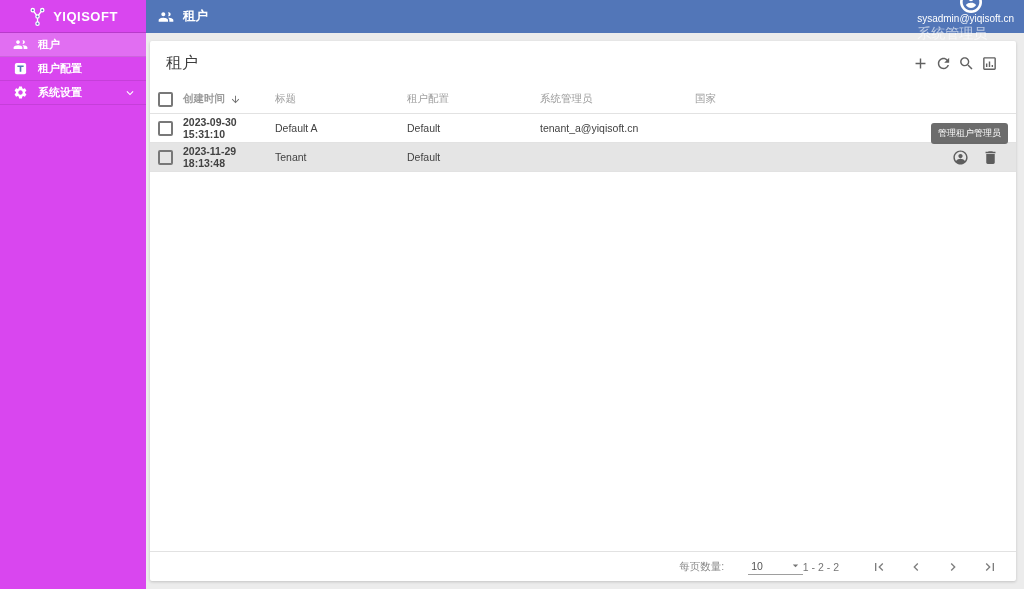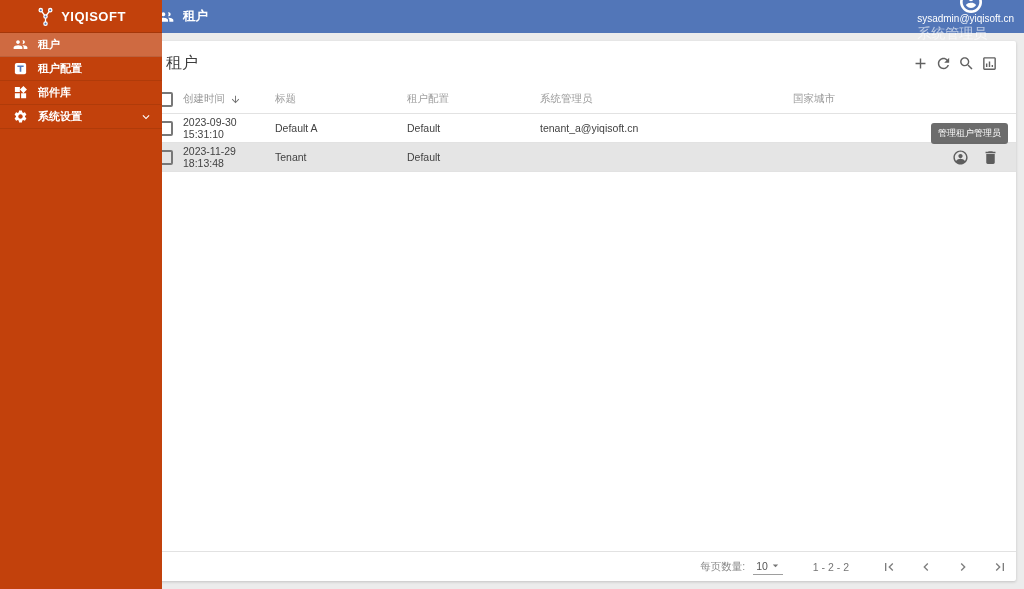--- a/index.html
+++ b/index.html
@@ -1,20 +1,20 @@
 <!DOCTYPE html>
 <html><head>
 <meta charset="utf-8">
 <style>
   * { margin:0; padding:0; box-sizing:border-box; }
   html,body { width:1024px; height:589px; overflow:hidden; }
   body { font-family:"Liberation Sans","DejaVu Sans",sans-serif; background:#ececec; position:relative; }
 
   
-  .sidebar { position:absolute; left:0; top:0; width:162px; height:589px; background:#c2410c; z-index:3; }
+  .sidebar { position:absolute; left:0; top:0; width:146px; height:589px; background:#d946ef; z-index:3; }
   .logo { height:33px; display:flex; align-items:center; justify-content:center; gap:6px;
           border-bottom:1px solid rgba(0,0,0,0.15); color:#fff; }
   .logo-text { font-size:13px; font-weight:bold; letter-spacing:0.5px; color:#fff; }
   .nav-item { height:24px; display:flex; align-items:center; padding-left:13px; gap:10px;
               color:#fff; border-bottom:1px solid rgba(0,0,0,0.09); cursor:pointer; }
   .nav-item.active { background:rgba(255,255,255,0.22); }
   .nav-label { font-size:11px; font-weight:bold; }
   .nav-icon { width:15px; height:15px; display:flex; align-items:center; }
   .nav-icon svg { width:15px; height:15px; fill:#fff; }
   .nav-chevron { margin-left:auto; margin-right:9px; display:flex; }
@@ -50,45 +50,45 @@
   .toolbar .icon-btn svg { width:17px; height:17px; fill:#616161; }
 
   
   .trow { display:flex; align-items:center; height:29px; padding:0 8px;
           border-bottom:1px solid #e2e2e2; flex:0 0 auto; }
   .thead { color:#9b9b9b; font-size:10.5px; }
   .thead .cell { display:flex; align-items:center; }
   .sort-icon { margin-left:5px; display:flex; }
   .sort-icon svg { width:11px; height:11px; fill:#6f6f6f; }
   .c-cb { width:25px; flex:0 0 auto; display:flex; align-items:center; }
-  .c-created { width:92px; flex:0 0 auto; }
+  .c-created { width:92px; flex:0 0 auto;font-weight:bold; }
   .c-title { width:132px; flex:0 0 auto; }
   .c-config { width:133px; flex:0 0 auto; }
   .c-email { width:155px; flex:0 0 auto; }
-  .c-country { width:119px; flex:0 0 auto;justify-content:flex-end; }
+  .c-country { width:150px; flex:0 0 auto; }
   .c-city { flex:1 1 auto; }
   .cbx { width:15px; height:15px; border:2px solid #787878; border-radius:2px; background:transparent; cursor:pointer; }
   .data-row { font-size:10.5px; color:#424242; }
   .data-row.selected { background:#e5e5e5; }
   .row-actions { display:flex; align-items:center; gap:13px; margin-left:auto; padding-right:9px; }
   .row-actions .icon-btn svg { width:17px; height:17px; fill:#5d5d5d; }
 
   .tooltip { position:absolute; top:82px; right:8px; background:rgba(97,97,97,0.93); color:#fff;
              font-size:9px; padding:4px 7px; border-radius:3px; white-space:nowrap; z-index:5; }
 
   .spacer { flex:1 1 auto; }
 
   
   .tfoot { height:30px; flex:0 0 auto; border-top:1px solid #e2e2e2; display:flex; align-items:center;
-           justify-content:flex-end; padding:0 8px; color:#757575; font-size:10.5px; }
+           justify-content:flex-end; padding:0 18px; color:#757575; font-size:10.5px; }
   .per-page-label { color:#8a8a8a; }
-  .per-page-select { display:inline-flex; align-items:center; gap:1px; margin-left:8px;
+  .per-page-select { display:inline-flex; align-items:center; gap:26px; margin-left:24px;
                      border-bottom:1px solid #9e9e9e; padding:1px 1px 2px 3px; cursor:pointer; color:#555; }
   .per-page-select svg { width:13px; height:13px; fill:#757575; }
-  .range-text { margin-left:30px; color:#757575; }
+  .range-text { color:#757575; }
   .pager { display:flex; align-items:center; gap:21px; margin-left:32px; }
   .pager .icon-btn svg { width:16px; height:16px; fill:#7d7d7d; }
 </style>
 </head>
 <body>
 
 <aside class="sidebar">
   <div class="logo">
     <svg width="19" height="19" viewBox="0 0 24 24">
       <g stroke="#fff" stroke-width="1.6" fill="none">
@@ -117,28 +117,20 @@
         <svg viewBox="0 0 24 24">
             <rect x="3" y="3" width="18" height="18" rx="3" fill="#fff"></rect>
             <path d="M7 7h10v2.6h-3.7V17h-2.6V9.6H7z" fill="#5276b8"></path>
           </svg>
       </span>
       <span class="nav-label">租户配置</span>
     </div>
     <div class="nav-item">
       <span class="nav-icon">
         <svg viewBox="0 0 24 24">
-            <path d="M13 13v8h8v-8h-8zM3 21h8v-8H3v8zM3 3v8h8V3H3zm13.66-1.31L11 7.34 16.66 13l5.66-5.66-5.66-5.65z"></path>
-          </svg>
-      </span>
-      <span class="nav-label">部件库</span>
-    </div>
-    <div class="nav-item">
-      <span class="nav-icon">
-        <svg viewBox="0 0 24 24">
             <path d="M19.14 12.94c.04-.3.06-.61.06-.94 0-.32-.02-.64-.07-.94l2.03-1.58c.18-.14.23-.41.12-.61l-1.92-3.32c-.12-.22-.37-.29-.59-.22l-2.39.96c-.5-.38-1.03-.7-1.62-.94l-.36-2.54c-.04-.24-.24-.41-.48-.41h-3.84c-.24 0-.43.17-.47.41l-.36 2.54c-.59.24-1.13.57-1.62.94l-2.39-.96c-.22-.08-.47 0-.59.22L2.74 8.87c-.12.21-.08.47.12.61l2.03 1.58c-.05.3-.09.63-.09.94s.02.64.07.94l-2.03 1.58c-.18.14-.23.41-.12.61l1.92 3.32c.12.22.37.29.59.22l2.39-.96c.5.38 1.03.7 1.62.94l.36 2.54c.05.24.24.41.48.41h3.84c.24 0 .44-.17.47-.41l.36-2.54c.59-.24 1.13-.56 1.62-.94l2.39.96c.22.08.47 0 .59-.22l1.92-3.32c.12-.22.07-.47-.12-.61l-2.01-1.58zM12 15.6c-1.98 0-3.6-1.62-3.6-3.6s1.62-3.6 3.6-3.6 3.6 1.62 3.6 3.6-1.62 3.6-3.6 3.6z"></path>
           </svg>
       </span>
       <span class="nav-label">系统设置</span>
       <span class="nav-chevron">
         <svg viewBox="0 0 24 24">
             <path d="M7.41 8.59L12 13.17l4.59-4.58L18 10l-6 6-6-6z"></path>
           </svg>
       </span>
     </div>
@@ -221,23 +213,20 @@
       </div>
       <div class="cell c-config">
         <span>租户配置</span>
       </div>
       <div class="cell c-email">
         <span>系统管理员</span>
       </div>
       <div class="cell c-country">
         <span>国家</span>
       </div>
-      <div class="cell c-city">
-        <span>城市</span>
-      </div>
     </div>
 
     <div class="trow data-row">
       <div class="c-cb">
           <span class="cbx"></span>
         </div>
       <div class="c-created">2023-09-30 15:31:10</div>
       <div class="c-title">Default A</div>
       <div class="c-config">Default</div>
       <div class="c-email">tenant_a@yiqisoft.cn</div>

